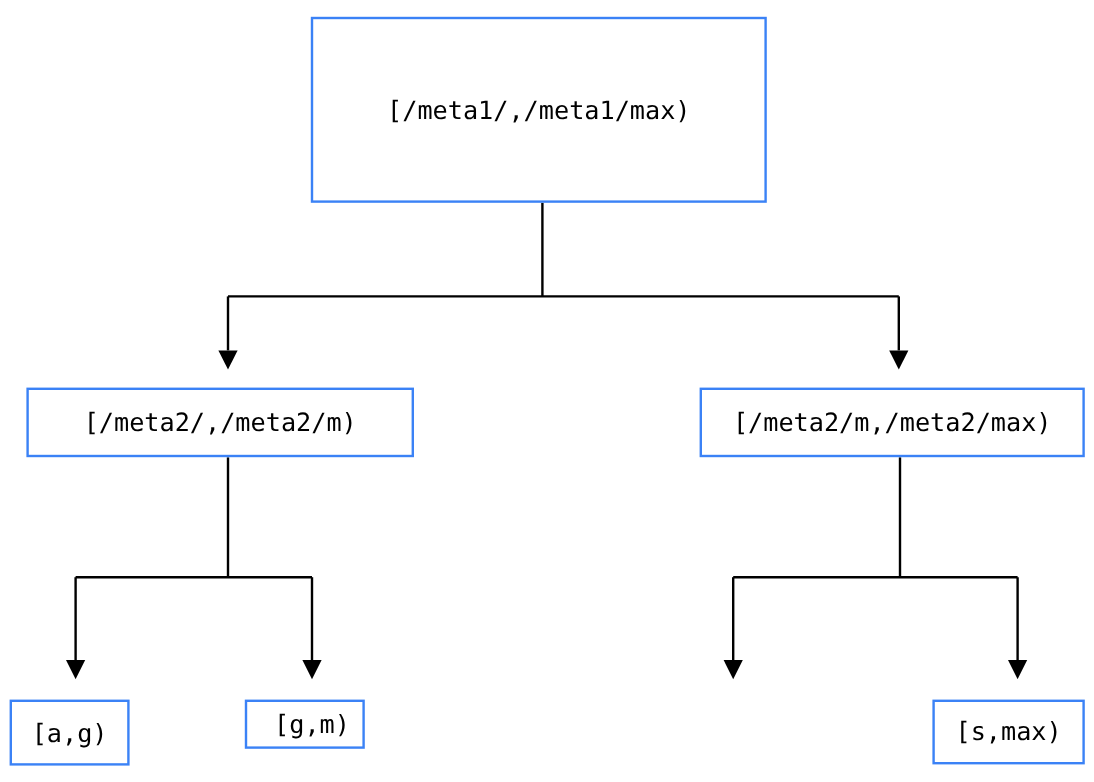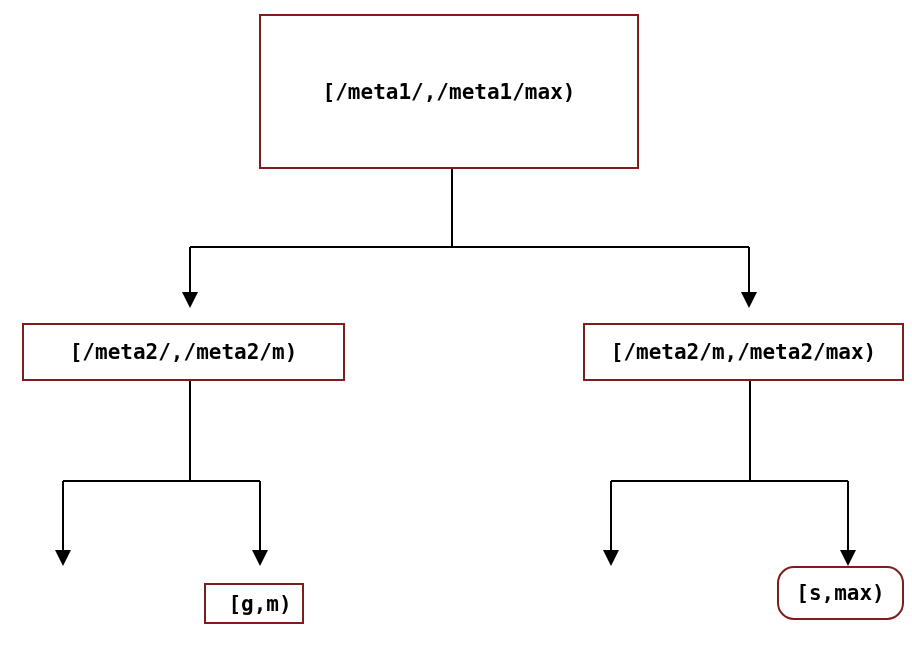--- a/index.html
+++ b/index.html
@@ -27,37 +27,37 @@
     stroke-width: 2;
     fill: none;
   }
   .connectors polygon {
     fill: #000000;
     stroke: none;
   }
   .node {
     position: absolute;
     box-sizing: border-box;
-    border: 2px solid #7f1d1d;
+    border: 2px solid #3b82f6;
     background: #ffffff;
     color: #000000;
     display: flex;
     align-items: center;
     justify-content: center;
     font-size: 21px;
-    font-weight: bold;
+    font-weight: normal;
     white-space: nowrap;
   }
   #node-root       { left: 259px; top: 14px;  width: 380px; height: 155px; }
   #node-meta2-low  { left: 22px;  top: 323px; width: 323px; height: 58px; justify-content: center;  }
   #node-meta2-high { left: 583px; top: 323px; width: 321px; height: 58px;  }
   #node-leaf-ag    { left: 8px;   top: 583px; width: 100px; height: 55px;  }
   #node-leaf-gm    { left: 204px; top: 583px; width: 100px; height: 41px; padding-left: 12px;  }
   #node-leaf-ms    { left: 553px; top: 583px; width: 101px; height: 54px;  }
-  #node-leaf-smax  { left: 777px; top: 566px; width: 127px; height: 54px; border-radius: 17px;  }
+  #node-leaf-smax  { left: 777px; top: 583px; width: 127px; height: 54px;  }
 </style>
 </head>
 <body>
 
 <div class="canvas">
 
   <svg class="connectors" viewBox="0 0 912 652" xmlns="http://www.w3.org/2000/svg">
 
     <g>
       <path d="M452 168 V247"></path>
@@ -92,20 +92,23 @@
   </div>
 
   <div class="node" id="node-meta2-low">
     <span>[/meta2/,/meta2/m)</span>
   </div>
 
   <div class="node" id="node-meta2-high">
     <span>[/meta2/m,/meta2/max)</span>
   </div>
 
+  <div class="node" id="node-leaf-ag">
+    <span>[a,g)</span>
+  </div>
 
   <div class="node" id="node-leaf-gm">
     <span>[g,m)</span>
   </div>
 
 
   <div class="node" id="node-leaf-smax">
     <span>[s,max)</span>
   </div>
 

